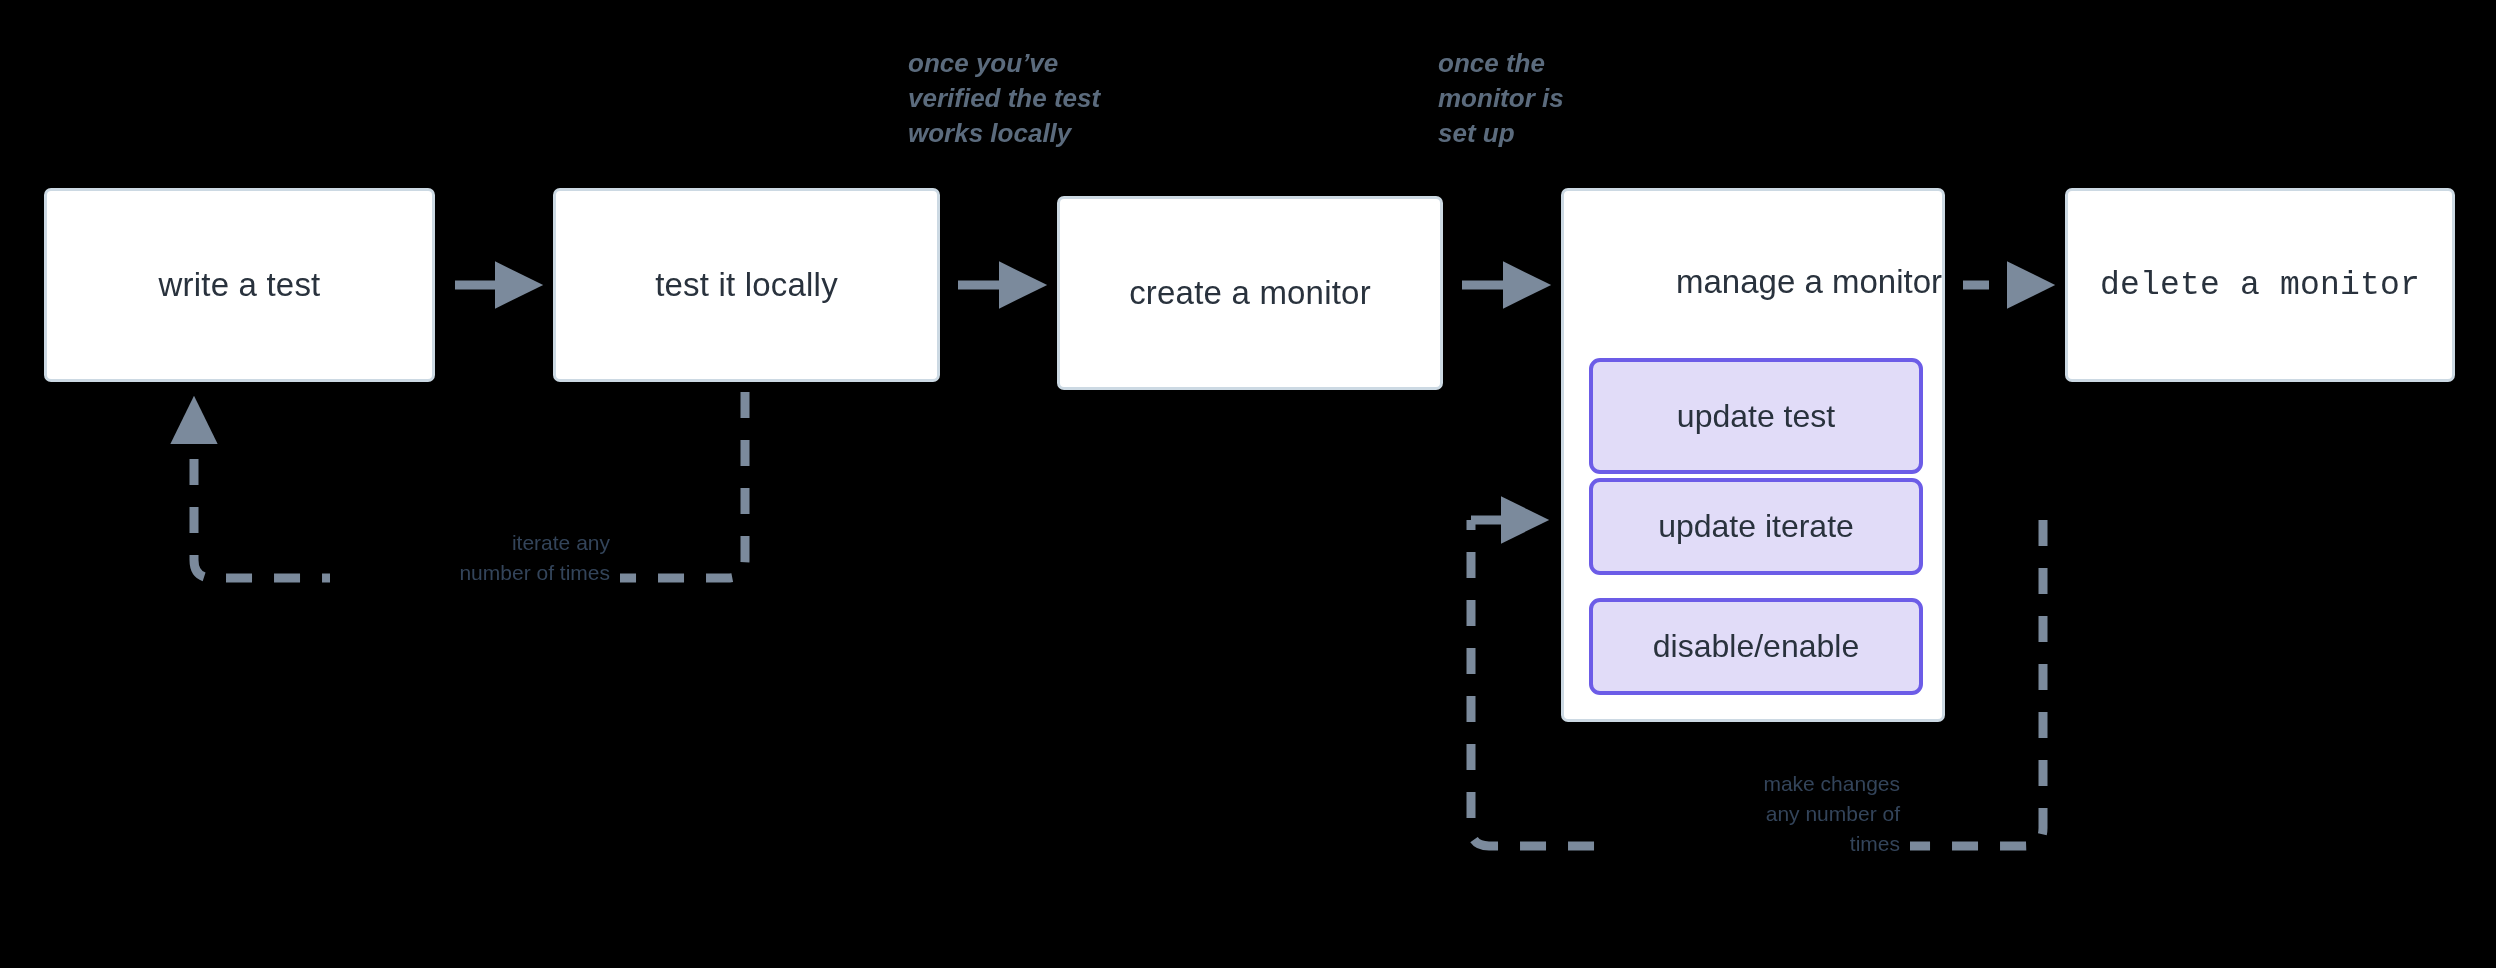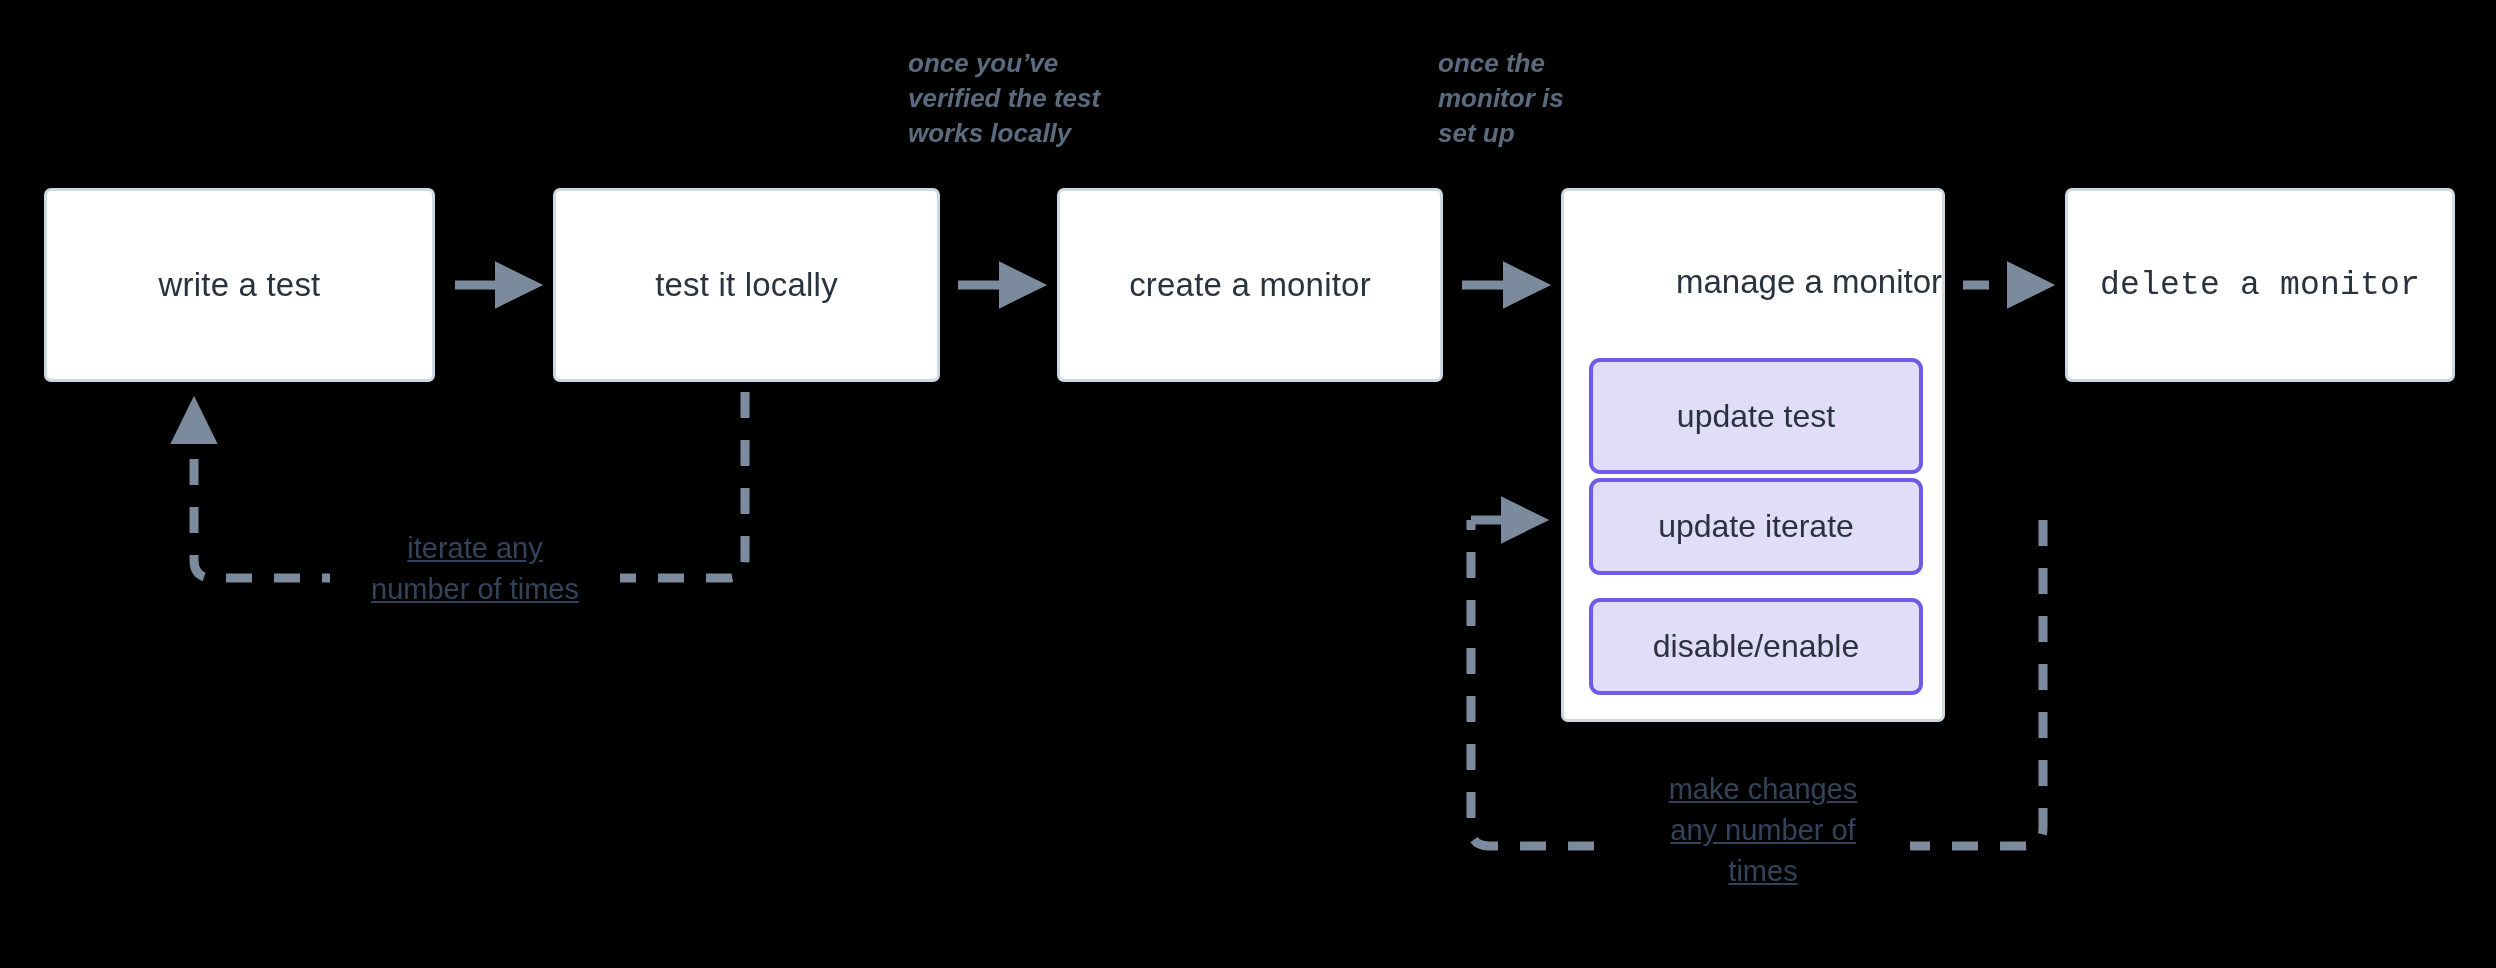--- a/index.html
+++ b/index.html
@@ -77,26 +77,25 @@
     font-size: 26px;
     font-style: italic;
     font-weight: bold;
     color: #5b6b7d;
     line-height: 1.35;
     white-space: pre-line;
   }
 
   .loop-note {
     position: absolute;
-    font-size: 29px;
+    font-size: 21px;
     color: #33445a;
     line-height: 1.42;
-    text-align: center;
+    text-align: right;
     white-space: pre-line;
-    text-decoration: underline;
   }
   .loop-note.boxed {
     background: #000000;
     padding: 0 10px;
   }
 </style>
 </head>
 <body>
 
 <div id="canvas">
@@ -135,21 +134,21 @@
   </svg>
 
   <div class="node" style="left:44px; top:188px; width:391px; height:194px;">
     <span class="node-label">write a test</span>
   </div>
 
   <div class="node" style="left:553px; top:188px; width:387px; height:194px;">
     <span class="node-label">test it locally</span>
   </div>
 
-  <div class="node" style="left:1057px; top:188px; width:386px; height:194px;">
+  <div class="node" style="left:1057px; top:196px; width:386px; height:194px;">
     <span class="node-label">create a monitor</span>
   </div>
 
   <div class="node group" style="left:1561px; top:188px; width:384px; height:534px;">
     <span class="group-title">manage a monitor</span>
 
     <div class="subnode" style="left:25px; top:167px; width:334px; height:116px;">
       <span class="subnode-label">update test</span>
     </div>
 

